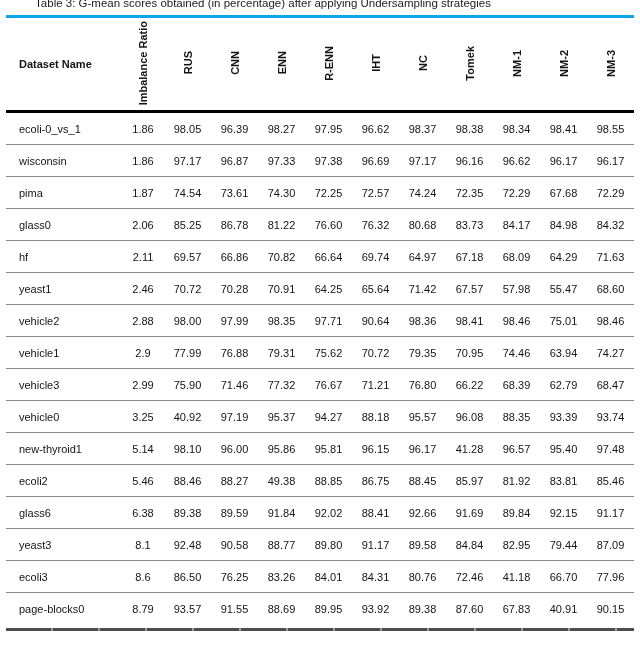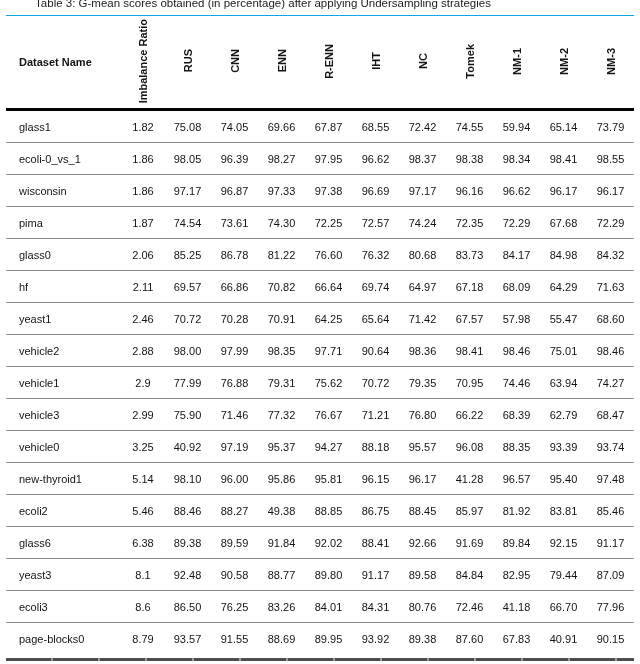--- a/index.html
+++ b/index.html
@@ -30,21 +30,21 @@
     line-height: 14px;
     margin-top: -4px;
     color: #1c1c1c;
     white-space: nowrap;
   }
   table.results {
     border-collapse: collapse;
     table-layout: fixed;
     width: 628px;
     margin: 2px 0 4px 6px;
-    border-top: 1px solid #0ea5e9;
+    border-top: 3px solid #0ea5e9;
   }
   thead th {
     height: 92px;
     vertical-align: middle;
     text-align: center;
     font-size: 11px;
     font-weight: bold;
     padding: 0;
     border-bottom: 3px solid #000000;
     color: #141414;
@@ -121,34 +121,20 @@
           <th><span class="vert">IHT</span></th>
           <th><span class="vert">NC</span></th>
           <th><span class="vert">Tomek</span></th>
           <th><span class="vert">NM-1</span></th>
           <th><span class="vert">NM-2</span></th>
           <th><span class="vert">NM-3</span></th>
         </tr>
     </thead>
     <tbody id="body-rows">
         <tr>
-          <td class="name">glass1</td>
-          <td>1.82</td>
-          <td>75.08</td>
-          <td>74.05</td>
-          <td>69.66</td>
-          <td>67.87</td>
-          <td>68.55</td>
-          <td>72.42</td>
-          <td>74.55</td>
-          <td>59.94</td>
-          <td>65.14</td>
-          <td>73.79</td>
-        </tr>
-        <tr>
           <td class="name">ecoli-0_vs_1</td>
           <td>1.86</td>
           <td>98.05</td>
           <td>96.39</td>
           <td>98.27</td>
           <td>97.95</td>
           <td>96.62</td>
           <td>98.37</td>
           <td>98.38</td>
           <td>98.34</td>

